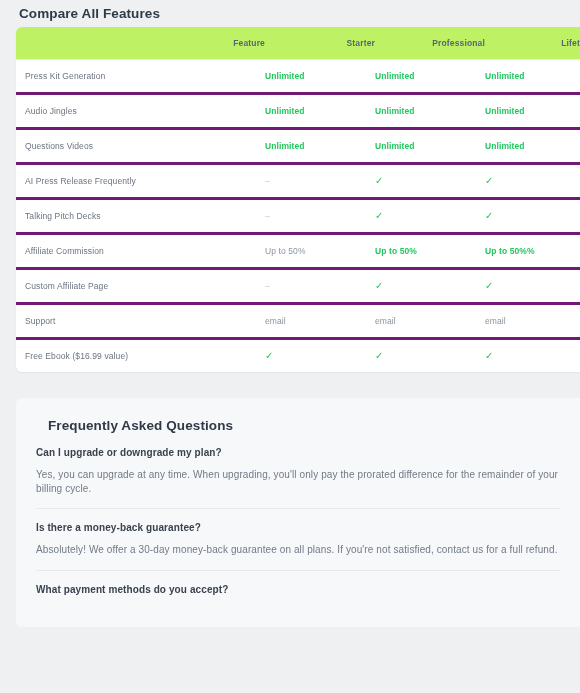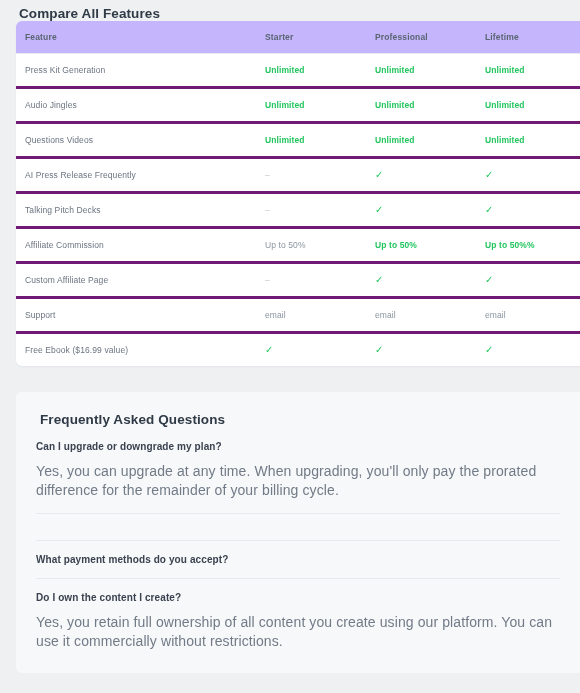--- a/index.html
+++ b/index.html
@@ -17,42 +17,42 @@
   }
 
   
   .compare-section {
     padding-top: 6px;
   }
   .section-title {
     font-size: 13.5px;
     font-weight: bold;
     color: #2f3a46;
-    margin: 0 0 0 19px;
+    margin: 0 0 6px 19px;
     letter-spacing: 0.1px;
   }
 
   .table-card {
     margin-left: 16px;
     margin-right: 0;
     background: #ffffff;
     border-top-left-radius: 6px;
     border-bottom-left-radius: 6px;
     overflow: hidden;
     box-shadow: 0 1px 2px rgba(16,24,40,0.05);
   }
 
   table.compare {
     width: 100%;
     border-collapse: collapse;
     table-layout: fixed;
   }
   table.compare thead th {
-    background: #c4b5fd;
-    text-align: left;
+    background: #bef264;
+    text-align: right;
     font-size: 8.5px;
     font-weight: bold;
     color: #5a6572;
     padding: 11px 0 11px 0;
     border-bottom: 1px solid #e7eaee;
     letter-spacing: 0.15px;
   }
   table.compare tbody td {
     font-size: 8.5px;
     color: #6b7480;
@@ -97,38 +97,38 @@
     margin-top: 26px;
     background: #f7f8fa;
     border-top-left-radius: 6px;
     border-bottom-left-radius: 6px;
     padding: 20px 20px 22px 20px;
   }
   .faq-title {
     font-size: 13.5px;
     font-weight: bold;
     color: #2f3a46;
-    margin: 0 0 14px 4px;
+    margin: 0 0 14px 12px;
     letter-spacing: 0.1px;
   }
   .faq-item { padding-top: 0; }
   .faq-item + .faq-item {
     border-top: 1px solid #e6e9ed;
     margin-top: 13px;
     padding-top: 13px;
   }
   .faq-q {
     font-size: 10px;
     font-weight: bold;
     color: #39424e;
     margin: 0 0 10px 0;
     letter-spacing: 0.1px;
   }
   .faq-a {
-    font-size: 14px;
+    font-size: 10px;
     color: #717b87;
     margin: 0;
     line-height: 1.35;
     letter-spacing: 0.1px;
   }
 </style>
 </head>
 <body>
 
 <section class="compare-section">
@@ -212,22 +212,20 @@
 </section>
 
 <section class="faq-card">
   <h2 class="faq-title">Frequently Asked Questions</h2>
   <div id="faq-list">
       <div class="faq-item">
         <p class="faq-q">Can I upgrade or downgrade my plan?</p>
         <p class="faq-a">Yes, you can upgrade at any time. When upgrading, you'll only pay the prorated difference for the remainder of your billing cycle.</p>
       </div>
       <div class="faq-item">
+        <p class="faq-q">Is there a money-back guarantee?</p>
+        <p class="faq-a">Absolutely! We offer a 30-day money-back guarantee on all plans. If you're not satisfied, contact us for a full refund.</p>
       </div>
       <div class="faq-item">
         <p class="faq-q">What payment methods do you accept?</p>
       </div>
-      <div class="faq-item">
-        <p class="faq-q">Do I own the content I create?</p>
-        <p class="faq-a">Yes, you retain full ownership of all content you create using our platform. You can use it commercially without restrictions.</p>
-      </div>
     </div>
 </section>
 
 </body></html>

